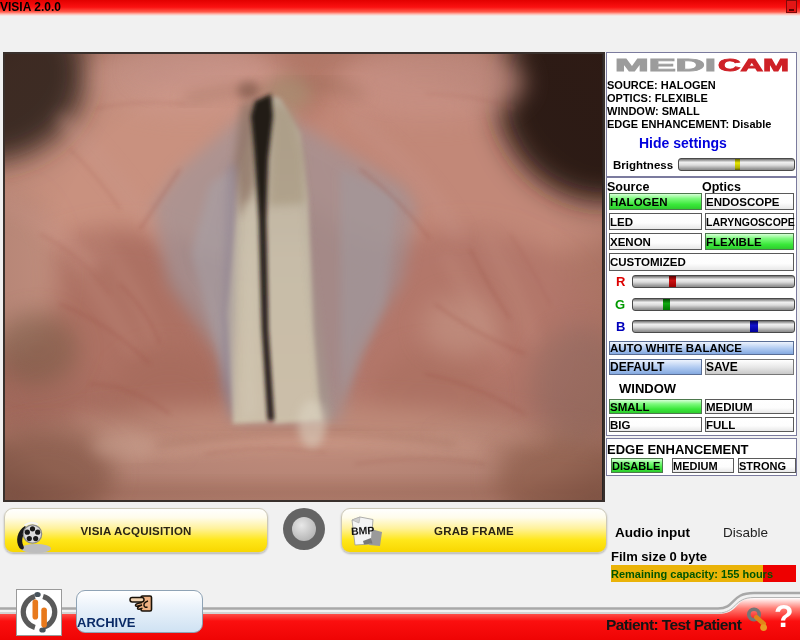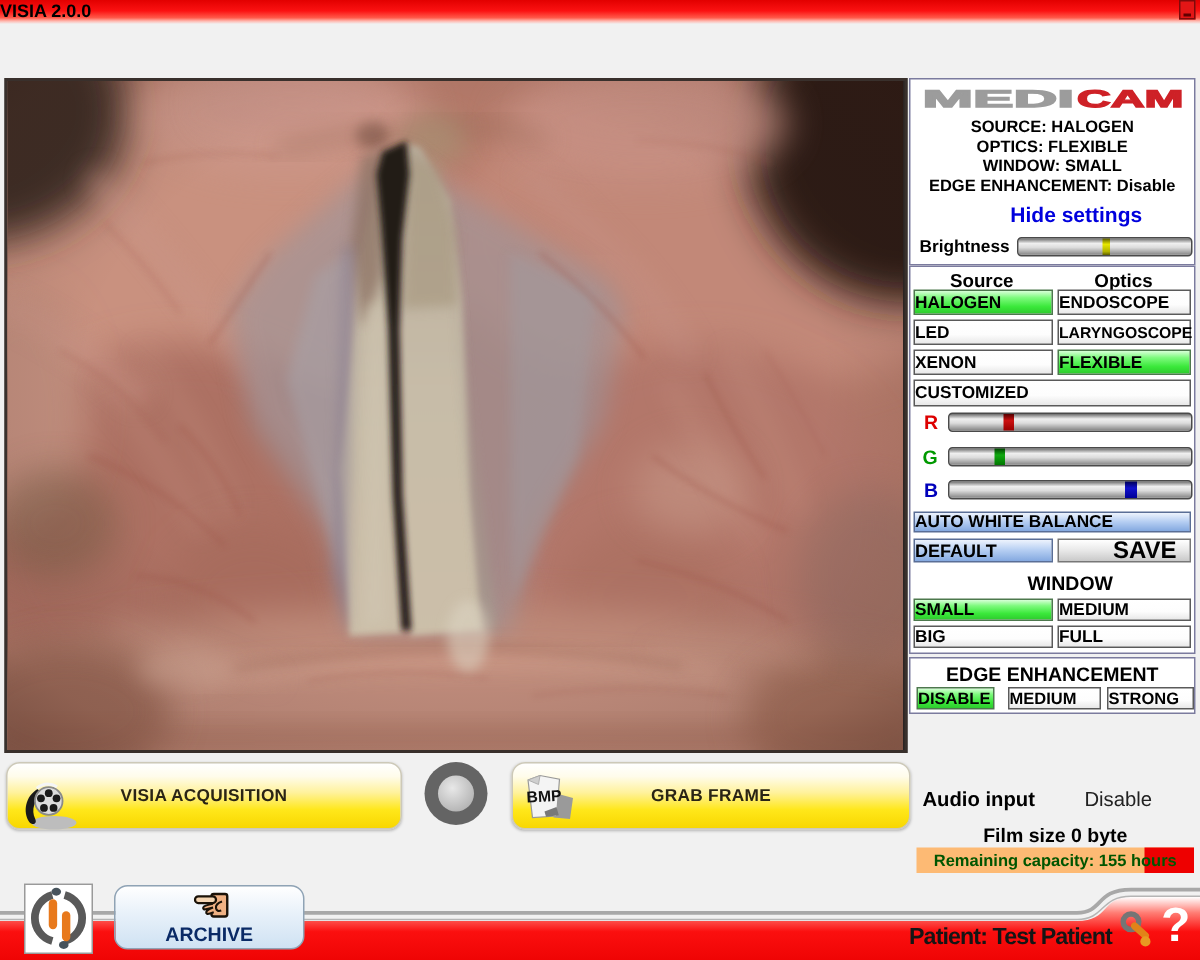--- a/index.html
+++ b/index.html
@@ -3,21 +3,21 @@
 <meta charset="utf-8">
 <style>
   html,body{margin:0;padding:0;}
   body{width:800px;height:640px;background:#f1f1f1;font-family:"Liberation Sans",sans-serif;overflow:hidden;position:relative;}
   .abs{position:absolute;}
   .titlebar{left:0;top:0;width:800px;height:16px;
     background:linear-gradient(180deg,#e20000 0%,#fb1111 45%,#ff5a4a 74%,#ffb9b0 88%,#f1f1f1 100%);
     color:#000;font-weight:bold;font-size:12px;line-height:15px;padding-left:0;box-sizing:border-box;}
   .imgbox{left:3px;top:52px;width:602px;height:450px;background:#2b2423;border:2px solid #39302c;box-sizing:border-box;}
   .panel{left:606px;width:191px;background:#fff;border:1px solid #7b7b9e;box-sizing:border-box;}
-  .ctext{text-align:center;font-weight:bold;color:#000;}
+  .ctext{text-align:left;font-weight:bold;color:#000;}
   .btn{position:absolute;border:1px solid #5a5a5a;box-sizing:border-box;text-align:left;
     font-weight:bold;color:#000;background:linear-gradient(180deg,#ffffff 0%,#fdfdfd 60%,#e8e8e8 100%);}
   .green{background:linear-gradient(180deg,#d7ffd7 0%,#7dfa7d 30%,#3ae83a 70%,#2ecc2e 100%);border-color:#4d784d;}
   .blue{background:linear-gradient(180deg,#edf3fd 0%,#b4cdf2 50%,#84a9e0 100%);border-color:#5a6e96;}
   .gray{background:linear-gradient(180deg,#ffffff 0%,#e8e8e8 50%,#c9c9c9 100%);border-color:#777;}
   .slider{position:absolute;height:13px;border:1px solid #4a4a4a;box-sizing:border-box;border-radius:3px;
     background:linear-gradient(180deg,#6e6e6e 0%,#efefef 30%,#dcdcdc 55%,#8d8d8d 95%,#b5b5b5 100%);}
   .handle{position:absolute;top:0;height:100%;}
   .ybtn{position:absolute;top:508px;height:45px;border-radius:9px;border:1px solid #cdc9b8;box-sizing:border-box;
     background:linear-gradient(180deg,#ffffff 0%,#fffceb 20%,#fff29c 45%,#ffe71a 72%,#f8d700 100%);
@@ -171,21 +171,21 @@
  <div class="slider" style="left:25px;top:120px;width:163px;">
   <div class="handle" style="left:30px;width:7px;background:linear-gradient(180deg,#004400,#11aa11 40%,#007700);"></div>
     </div>
  <div class="abs" style="left:9px;top:141px;font-size:13px;font-weight:bold;color:#0000bb;">B</div>
  <div class="slider" style="left:25px;top:142px;width:163px;">
   <div class="handle" style="left:117px;width:8px;background:linear-gradient(180deg,#000055,#1111cc 40%,#000099);"></div>
     </div>
 
  <div class="btn blue" style="left:2px;top:163px;width:185px;height:14px;font-size:11.5px;line-height:13px;">AUTO WHITE BALANCE</div>
  <div class="btn blue" style="left:2px;top:181px;width:93px;height:16px;font-size:12px;line-height:15px;">DEFAULT</div>
- <div class="btn gray" style="left:98px;top:181px;width:89px;height:16px;font-size:16px;line-height:15px;padding-left:36px;">SAVE</div>
+ <div class="btn gray" style="left:98px;top:181px;width:89px;height:16px;font-size:12px;line-height:15px;">SAVE</div>
  <div class="abs ctext" style="left:0;top:203px;width:100%;font-size:13px;padding-left:12px;">WINDOW</div>
  <div class="btn green" style="left:2px;top:221px;width:93px;height:15px;font-size:11.5px;line-height:14px;">SMALL</div>
  <div class="btn" style="left:98px;top:221px;width:89px;height:15px;font-size:11.5px;line-height:14px;">MEDIUM</div>
  <div class="btn" style="left:2px;top:239px;width:93px;height:15px;font-size:11.5px;line-height:14px;">BIG</div>
  <div class="btn" style="left:98px;top:239px;width:89px;height:15px;font-size:11.5px;line-height:14px;">FULL</div>
 </div>
 
 <div class="abs panel" style="top:438px;height:38px;">
  <div class="abs ctext" style="left:0;top:3px;width:100%;font-size:13px;">EDGE ENHANCEMENT</div>
  <div class="btn green" style="left:4px;top:19px;width:52px;height:15px;font-size:11px;line-height:14px;">DISABLE</div>
@@ -216,21 +216,21 @@
   <path d="M4,5 L12,2 L25,4.5 L23,29 L7,30 Z" fill="#f4f4f4" stroke="#999" stroke-width="0.8"></path>
   <path d="M4,5 L12,2 L11,8 Z" fill="#cfcfcf" stroke="#aaa" stroke-width="0.6"></path>
   <path d="M15,26 L23,23 L24.5,28.5 L16,29.5 Z" fill="#787878"></path>
   <text x="3.2" y="20" font-family="Liberation Sans,sans-serif" font-size="10.5" font-weight="bold" fill="#111" transform="rotate(-3 3 20)">BMP</text>
  </svg>
 </div>
 
 <div class="abs" style="left:615px;top:525px;font-size:13.5px;font-weight:bold;">Audio input</div>
 <div class="abs" style="left:723px;top:525px;font-size:13.5px;color:#222;">Disable</div>
 <div class="abs ctext" style="left:611px;top:549px;width:185px;font-size:13px;">Film size 0 byte</div>
-<div class="abs" style="left:611px;top:565px;width:185px;height:17px;background:#fdba74;">
+<div class="abs" style="left:611px;top:565px;width:185px;height:17px;background:#eab308;">
   <div class="abs" style="right:0;top:0;width:33px;height:17px;background:#ee0000;"></div>
   <div class="abs ctext" style="width:100%;top:3px;font-size:11px;color:#005500;">Remaining capacity: 155 hours</div>
 </div>
 
 <svg class="abs" style="left:0;top:585px;" width="800" height="55" viewBox="0 0 800 55">
  <defs>
   <linearGradient id="redg" x1="0" y1="0" x2="0" y2="1">
    <stop offset="0" stop-color="#ffffff"></stop>
         <stop offset="0.25" stop-color="#ff7d74"></stop>
    <stop offset="0.55" stop-color="#fb0f0f"></stop>

